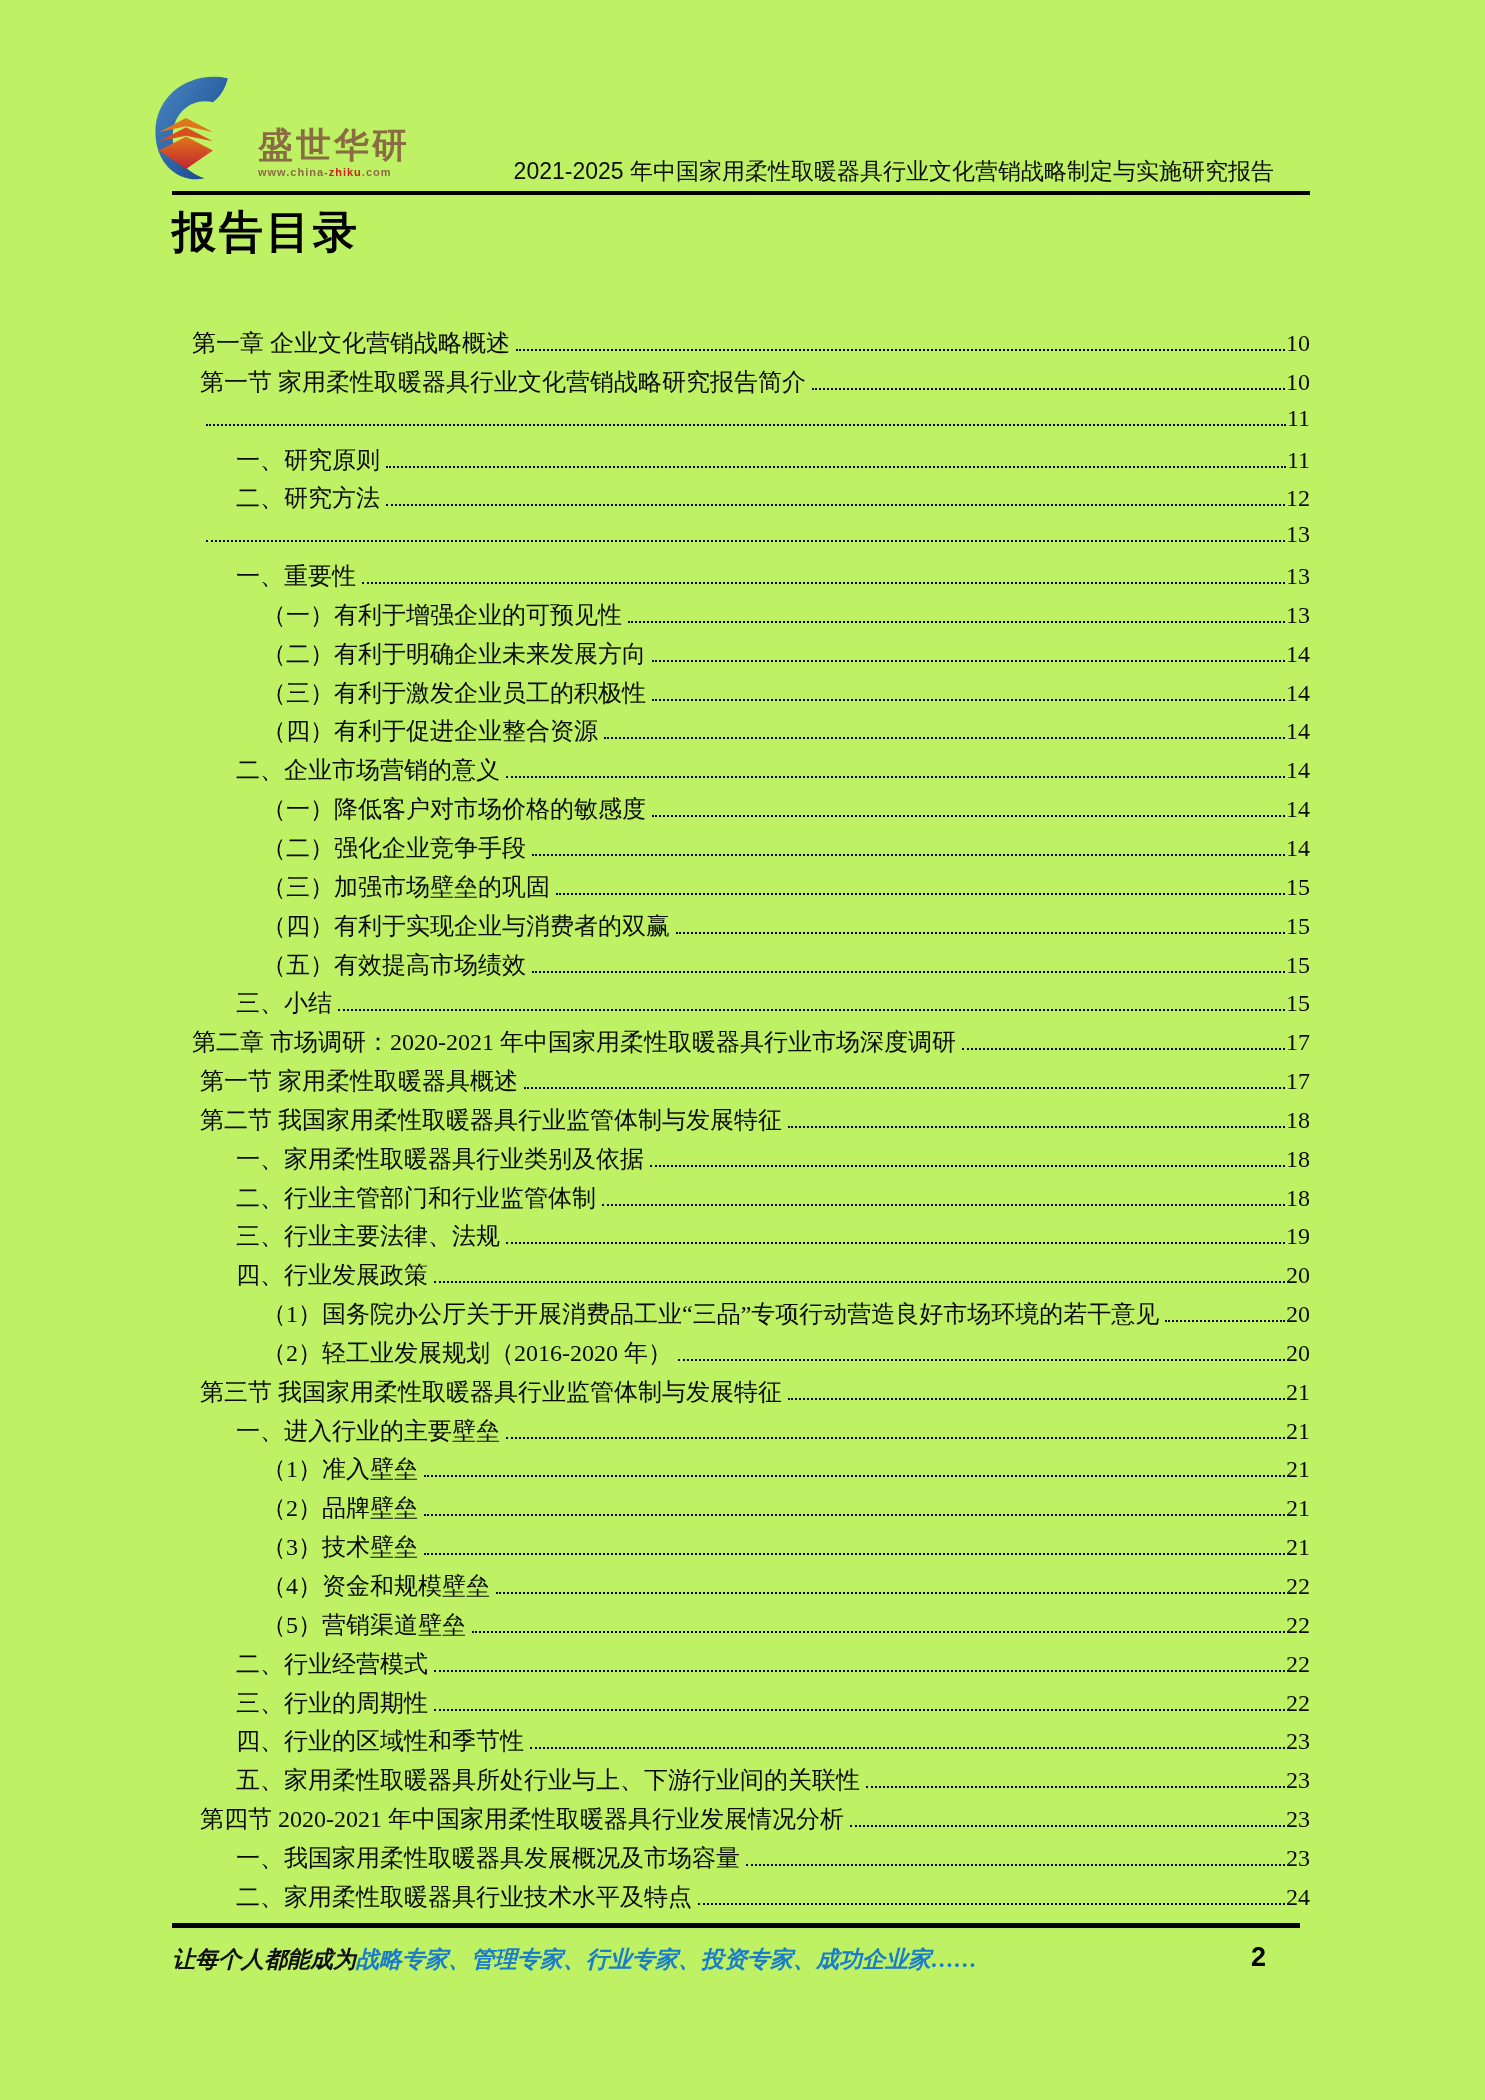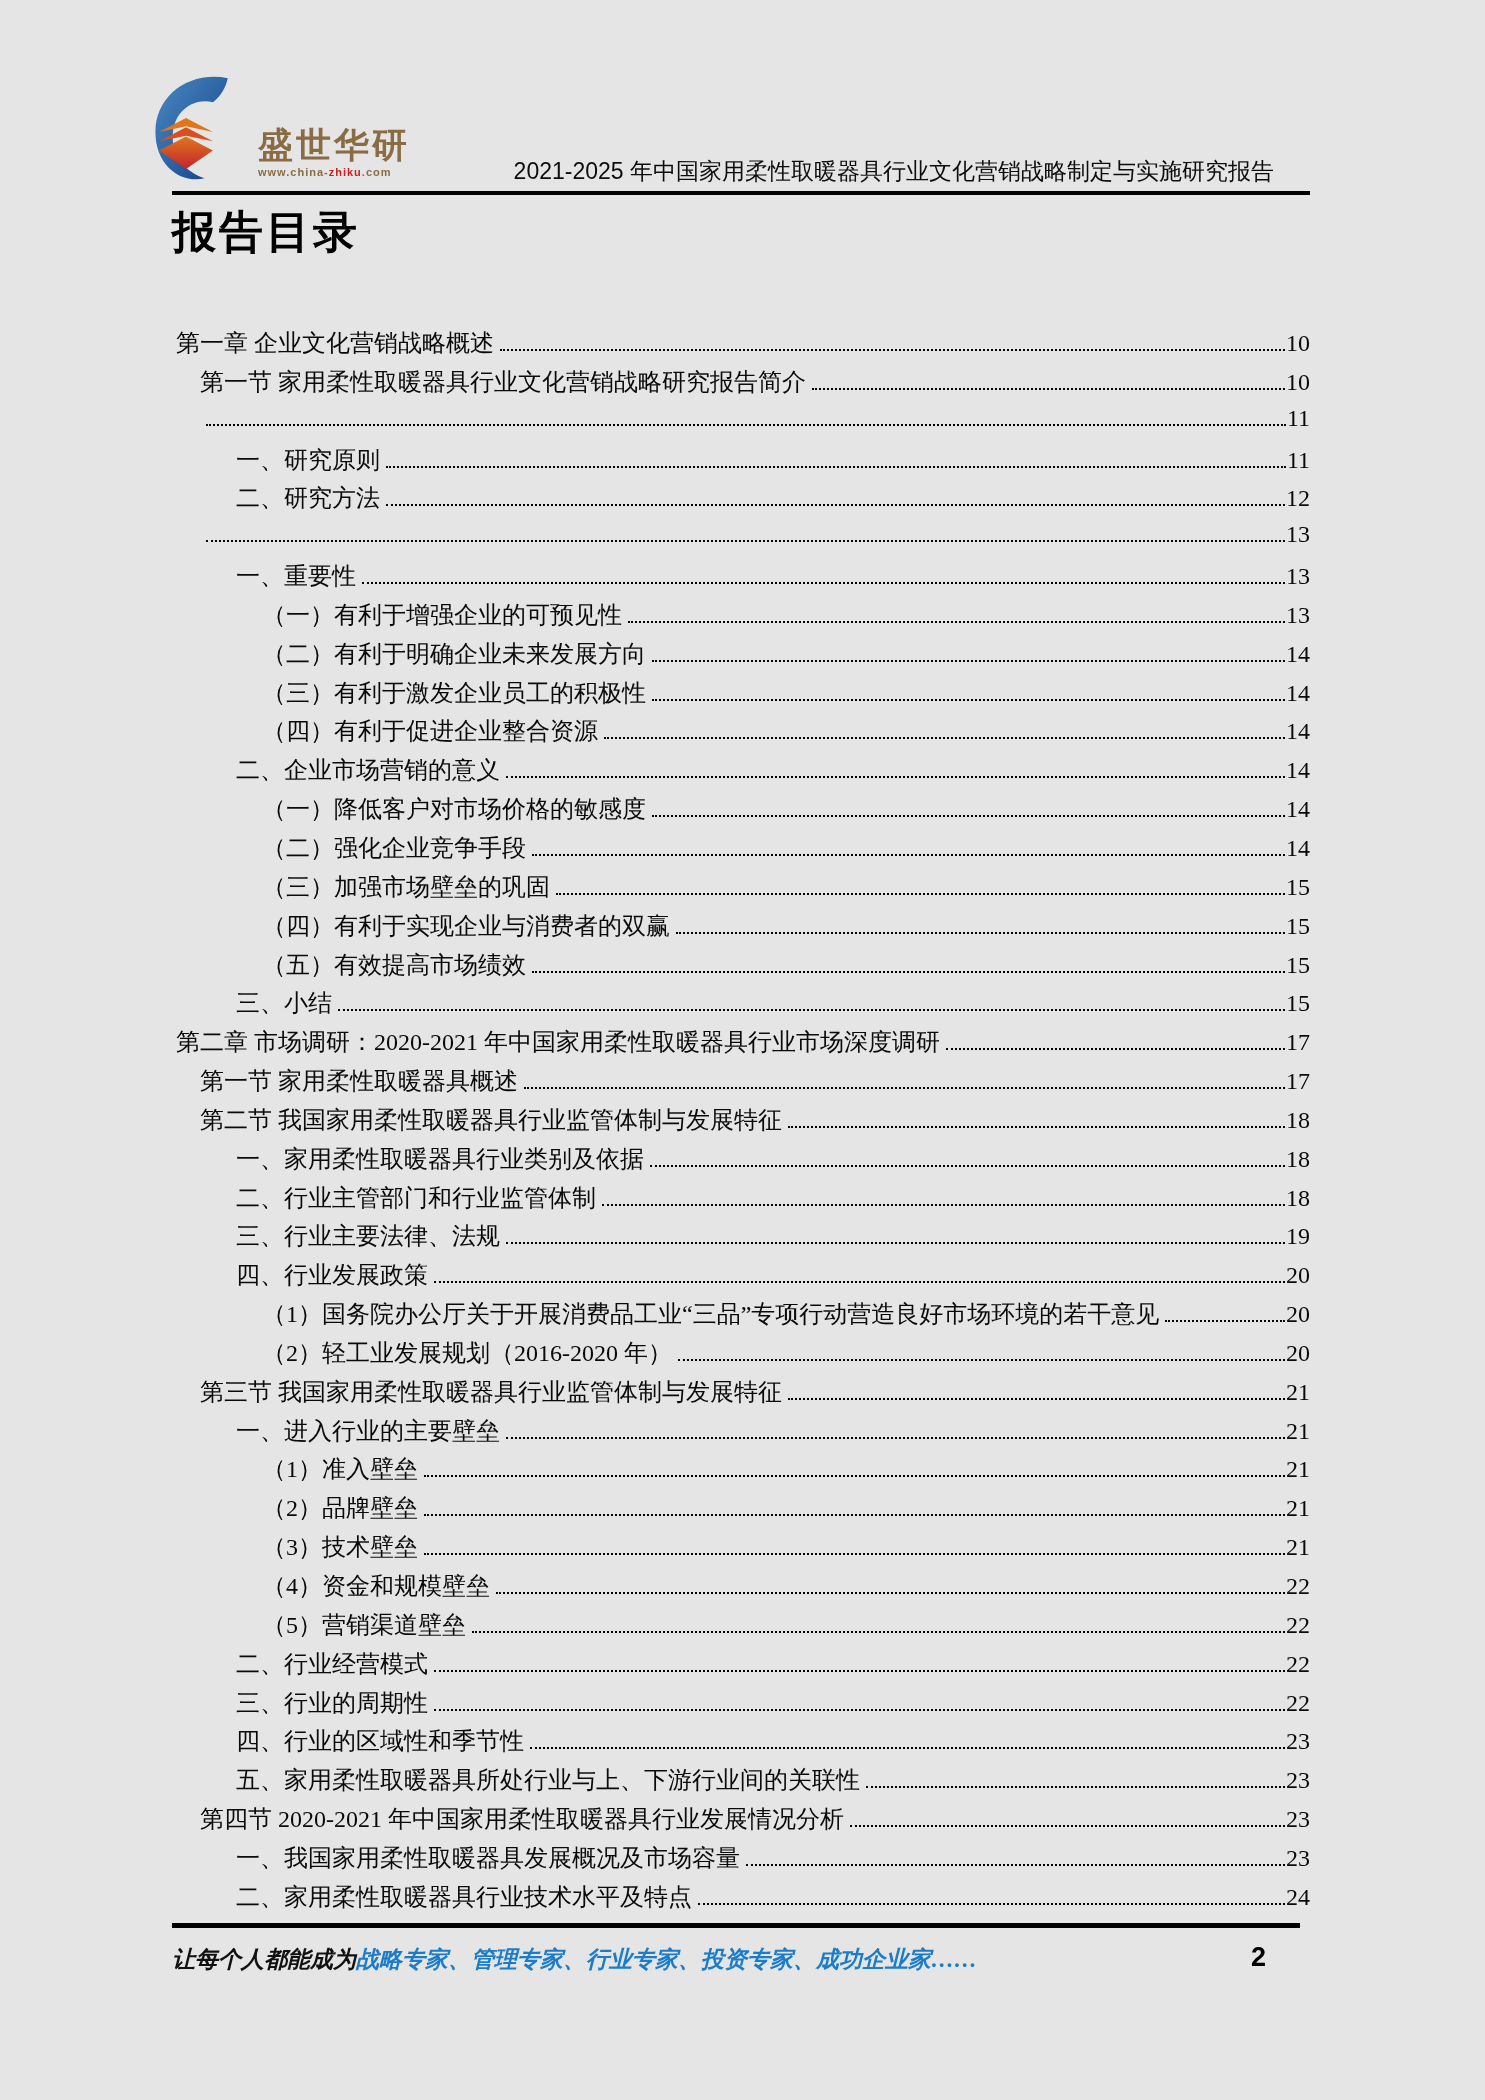--- a/index.html
+++ b/index.html
@@ -1,36 +1,36 @@
 <!DOCTYPE html>
 <html><head>
 <meta charset="utf-8">
 <style>
   * { margin:0; padding:0; box-sizing:border-box; }
   html,body { background:#888; }
   body { width:1485px; }
   .page {
-    position:relative; width:1485px; height:2100px; background:#e5e5e5;
+    position:relative; width:1485px; height:2100px; background:#bef264;
     font-family:"Liberation Serif","DejaVu Serif",serif; color:#111; overflow:hidden;
   }
   
   .header-rule { position:absolute; left:172px; top:191px; width:1138px; height:4px; background:#000; }
   .logo { position:absolute; left:148px; top:74px; display:flex; align-items:flex-end; }
   .logo-mark { width:102px; height:114px; display:block; }
   .logo-textblock { padding:0 0 10px 8px; }
   .brand { font-size:35px; font-weight:bold; color:#8a6c44; font-family:"Liberation Sans",sans-serif; letter-spacing:3px; line-height:1.05; }
   .brand-url { font-size:11px; font-weight:bold; color:#8a6c44; font-family:"Liberation Sans",sans-serif; letter-spacing:1px; margin-top:2px; }
   .brand-url .hl { color:#cc1f1f; }
   .report-title { position:absolute; right:211px; top:156px; font-size:23px; font-family:"Liberation Sans",sans-serif; color:#0d0d0d; white-space:nowrap; }
   
   .doc-title { position:absolute; left:172px; top:203px; font-size:44px; font-weight:bold; font-family:"Liberation Sans",sans-serif; letter-spacing:3px; color:#000; }
   
   .toc { position:absolute; left:172px; top:327px; width:1138px; }
   .toc-row { display:flex; align-items:baseline; height:38.85px; font-size:24px; color:#0a0a0a; cursor:pointer; }
-  .toc-row.l0 { padding-left:4px; }
+  .toc-row.l0 { padding-left:4px;margin-left:16px; }
   .toc-row.l1 { padding-left:28px; }
   .toc-row.l2 { padding-left:64px; }
   .toc-row.l3 { padding-left:90px;text-align:center; }
   .toc-text { white-space:nowrap; }
   .toc-dots { flex:1; min-width:8px; height:0; border-bottom:2.6px dotted #000; margin:0 1px 0 6px; }
   .toc-page { white-space:nowrap; }
   
   .footer-rule { position:absolute; left:172px; top:1923px; width:1128px; height:5px; background:#000; }
   .slogan { position:absolute; left:172px; top:1944px; font-size:23px; font-style:italic; font-weight:bold; color:#111; white-space:nowrap;text-align:right; }
   .slogan .hl { color:#1b7cc9; }

